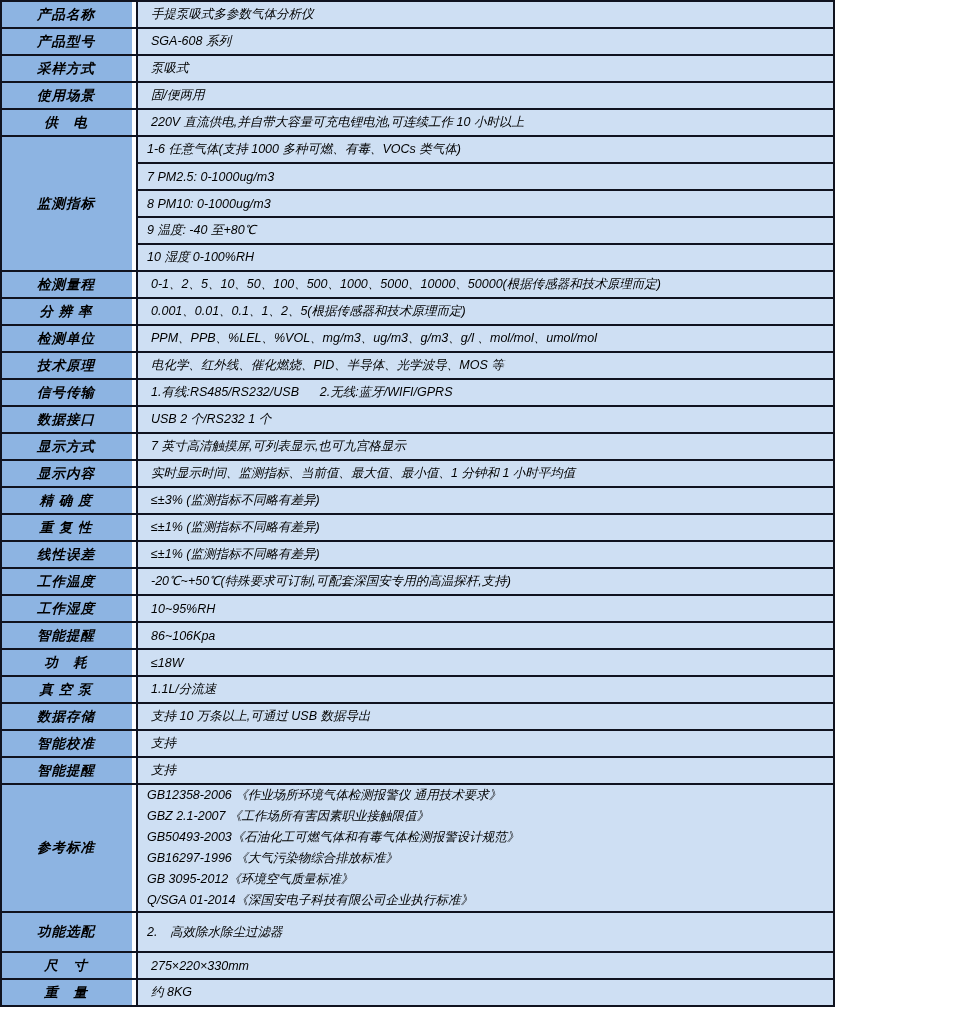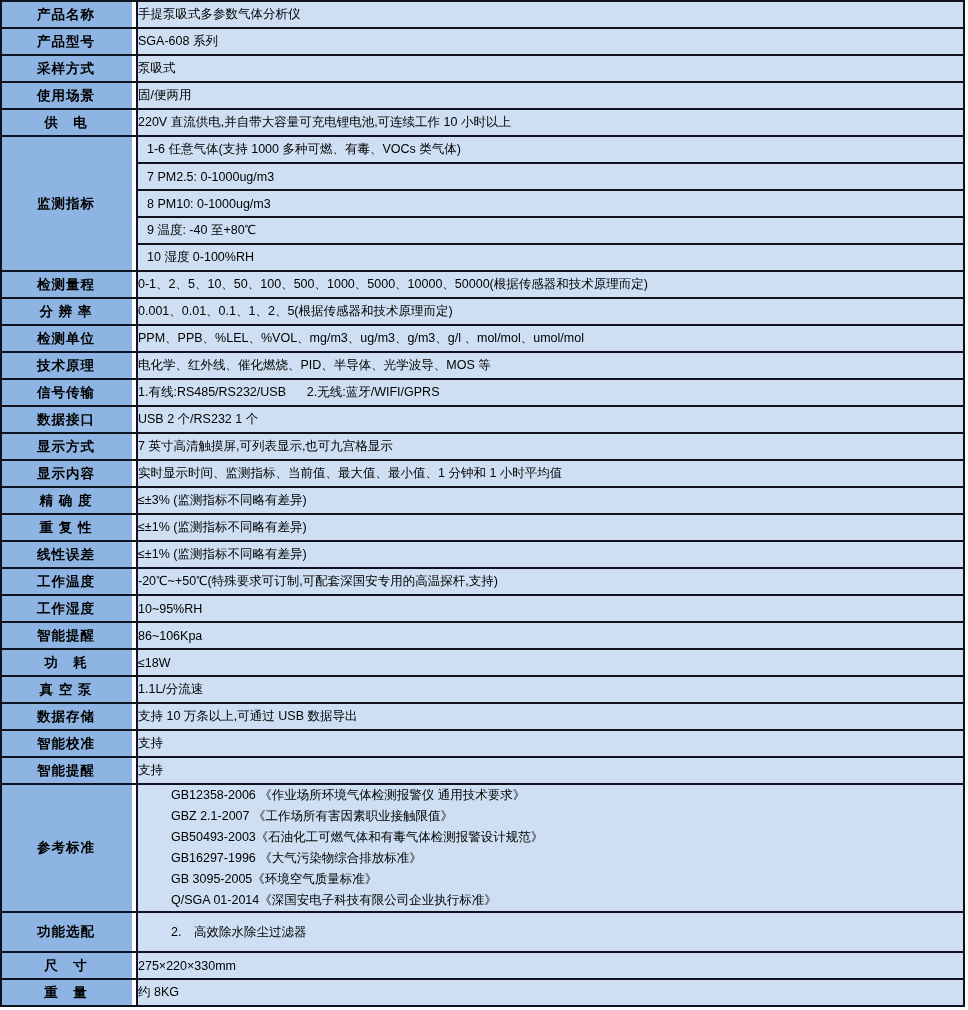--- a/index.html
+++ b/index.html
@@ -10,24 +10,25 @@
     --text:#000000;
   }
   *{box-sizing:border-box;margin:0;padding:0;}
   html,body{background:#ffffff;}
   body{
     width:968px;
     font-family:"Liberation Sans", sans-serif;
     color:var(--text);
   }
   .spec-table{
-    width:965px;
+    width:835px;
     border-top:2px solid var(--border);
     border-left:2px solid var(--border);
     border-right:2px solid var(--border);
+    font-style:italic;
   }
   .row{
     display:flex;
     border-bottom:2px solid var(--border);
   }
   .row:last-child{border-bottom:2px solid var(--border);}
   .row.h-single{height:27px;}
   .row.h-sub{height:135px;}
   .row.h-ref{height:128px;}
   .row.h-opt{height:40px;}
@@ -46,42 +47,41 @@
   }
   .value-cell{
     flex:1;
     background:var(--value-bg);
     display:flex;
     flex-direction:column;
     justify-content:center;
     overflow:hidden;
   }
   .value-line{
-    padding-left:0;
+    padding-left:13px;
     font-size:12.5px;
     white-space:pre;
   }
   .sub-line{
     flex:1;
     display:flex;
     align-items:center;
     padding-left:9px;
     font-size:12.5px;
     border-bottom:2px solid var(--border);
     white-space:pre;
   }
   .sub-line:last-child{border-bottom:none;}
   .plain-line{
     flex:1;
     display:flex;
     align-items:center;
     padding-left:9px;
     font-size:12.5px;
     white-space:pre;
-    margin-left:24px;
   }
 </style>
 </head>
 <body>
 
 <div class="spec-table" id="spec-table">
     <div class="row h-single">
       <div class="label-cell">产品名称</div>
       <div class="value-cell">
         <div class="value-line">手提泵吸式多参数气体分析仪</div>
@@ -235,21 +235,21 @@
         <div class="value-line">支持</div>
       </div>
     </div>
     <div class="row h-ref">
       <div class="label-cell">参考标准</div>
       <div class="value-cell">
         <div class="plain-line">GB12358-2006 《作业场所环境气体检测报警仪 通用技术要求》</div>
         <div class="plain-line">GBZ 2.1-2007 《工作场所有害因素职业接触限值》</div>
         <div class="plain-line">GB50493-2003《石油化工可燃气体和有毒气体检测报警设计规范》</div>
         <div class="plain-line">GB16297-1996 《大气污染物综合排放标准》</div>
-        <div class="plain-line">GB 3095-2005《环境空气质量标准》</div>
+        <div class="plain-line">GB 3095-2012《环境空气质量标准》</div>
         <div class="plain-line">Q/SGA 01-2014《深国安电子科技有限公司企业执行标准》</div>
       </div>
     </div>
     <div class="row h-opt">
       <div class="label-cell">功能选配</div>
       <div class="value-cell">
         <div class="plain-line">2.　高效除水除尘过滤器</div>
       </div>
     </div>
     <div class="row h-single">

